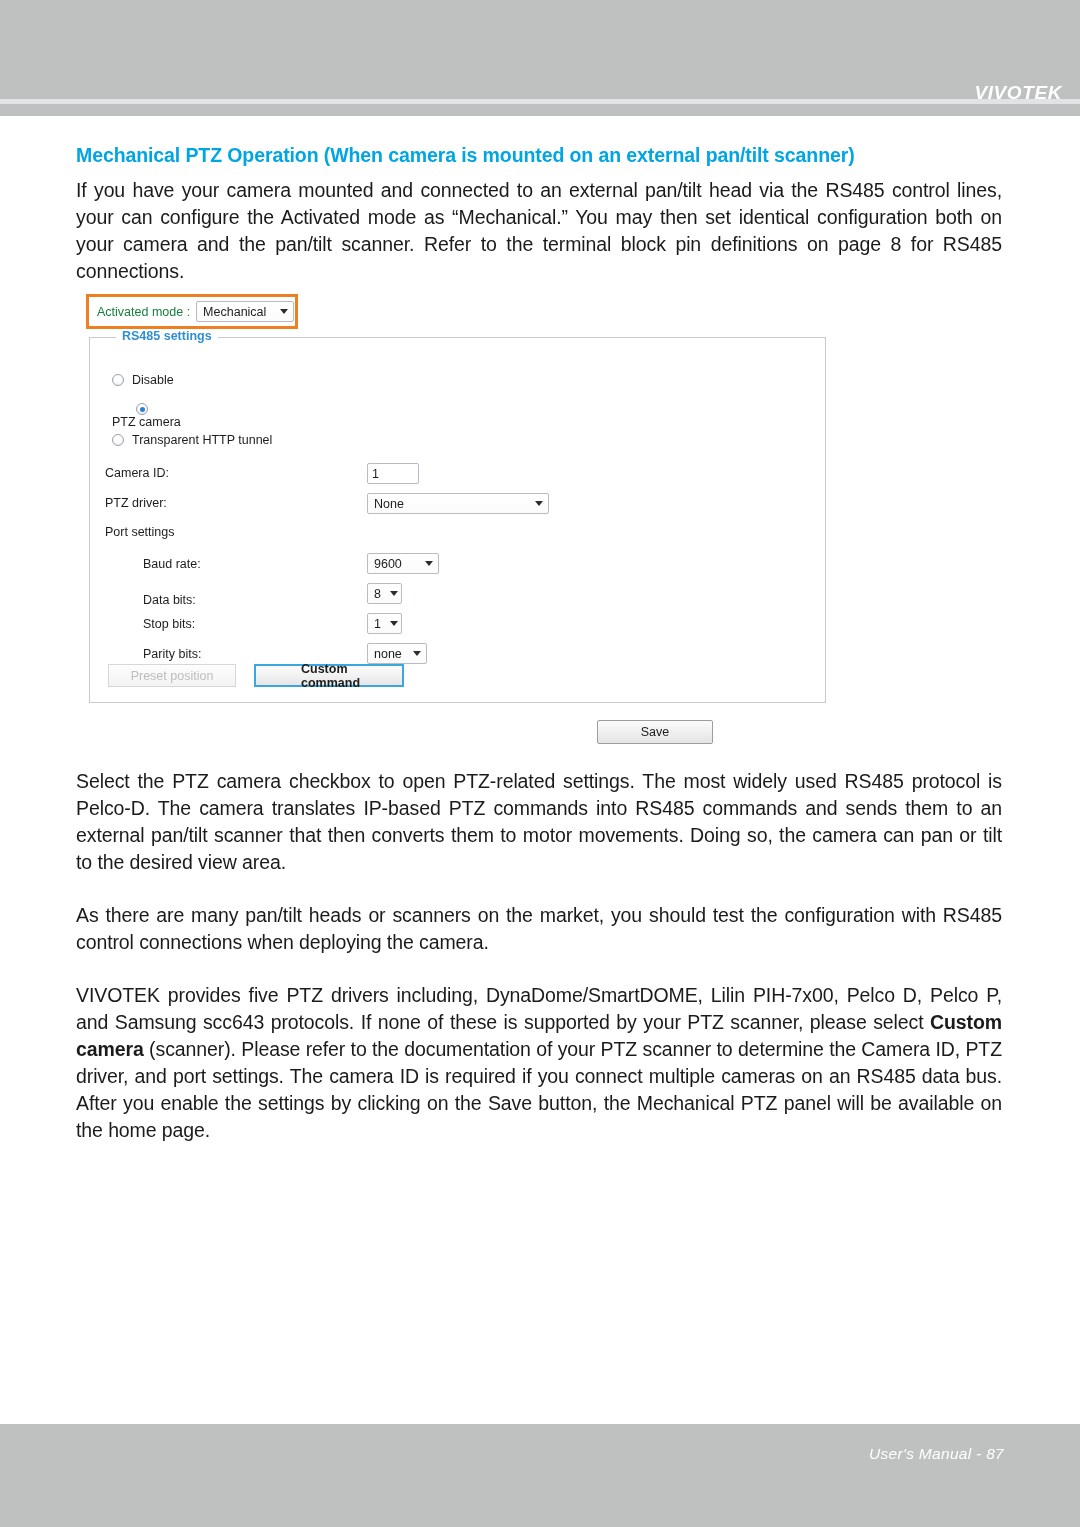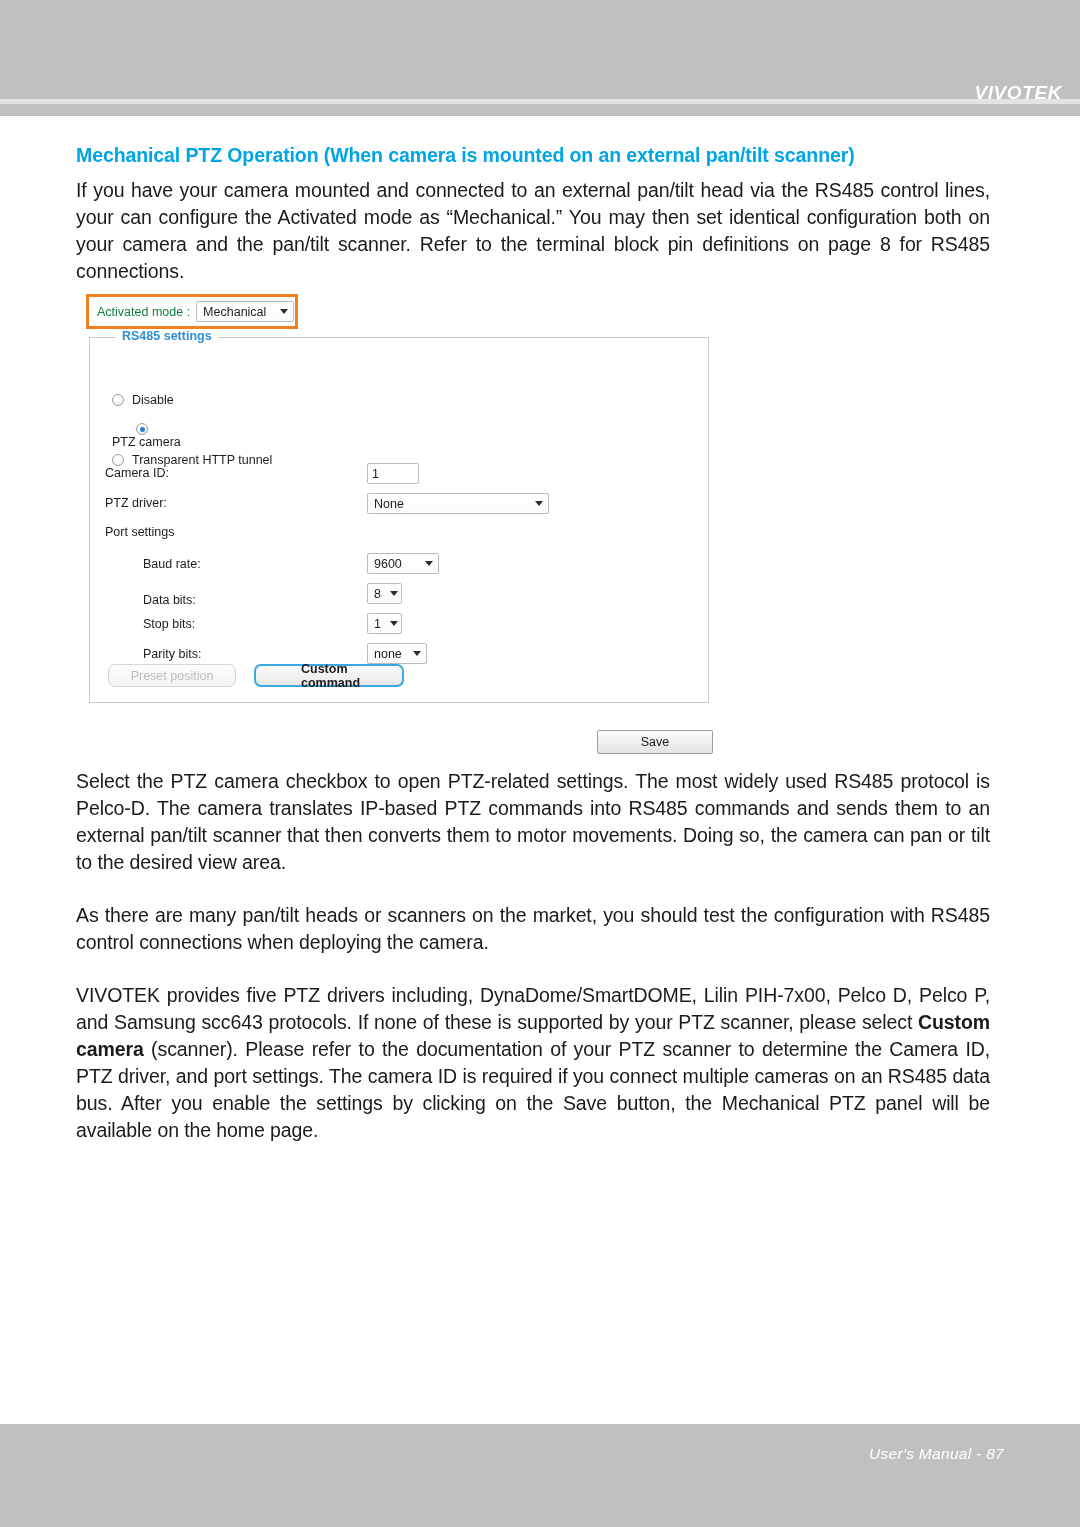--- a/index.html
+++ b/index.html
@@ -55,21 +55,21 @@
     font-size: 19.5px;
     font-weight: bold;
     line-height: 26px;
     margin: 8px 0 9px 0;
     letter-spacing: -0.1px;
   }
   p.body-text {
     color: #1b1b1b;
     font-size: 19.5px;
     line-height: 27px;
-    margin: 0 16px 26px 0;
+    margin: 0 4px 26px 0;
     text-align: justify;
     letter-spacing: -0.1px;
   }
   p.body-text b { font-weight: bold; }
 
   
   .ui-shot {
     position: absolute;
     left: 86px;
     top: 294px;
@@ -119,21 +119,21 @@
     margin-left: 9px;
     flex: none;
   }
   .sel-mode { width: 98px; }
 
   
   .fieldset {
     position: absolute;
     left: 3px;
     top: 43px;
-    width: 620px;
+    width: 737px;
     height: 366px;
     border: 1px solid #c9c9c9;
     box-sizing: border-box;
     background: #ffffff;
   }
   .fieldset-legend {
     position: absolute;
     left: 26px;
     top: -9px;
     background: #ffffff;
@@ -142,21 +142,20 @@
     font-size: 12.5px;
     font-weight: bold;
   }
 
   .radio-row {
     position: absolute;
     display: flex;
     align-items: center;
     font-size: 12.5px;
     color: #1d1d1d;
-    margin-top: 20px;
   }
   .radio {
     width: 12px; height: 12px;
     border-radius: 50%;
     border: 1px solid #9aa0a6;
     background: radial-gradient(circle at 50% 35%, #ffffff 35%, #e6e8ea 100%);
     margin-right: 8px;
     box-sizing: border-box;
     position: relative;
     flex: none;
@@ -196,21 +195,21 @@
   .sel-driver { width: 182px; }
   .sel-baud   { width: 72px; }
   .sel-small  { width: 35px; }
   .sel-parity { width: 60px; }
 
   
   .btn {
     font-family: "Liberation Sans", sans-serif;
     font-size: 12.5px;
     height: 23px;
-    border-radius: 7px;
+    border-radius: 0;
     box-sizing: border-box;
     display: inline-flex;
     align-items: center;
     justify-content: center;
   }
   .btn-disabled {
     border: 1px solid #d6d6d6;
     background: linear-gradient(#fdfdfd, #f3f3f3);
     color: #bdbdbd;
     width: 128px;
@@ -224,21 +223,20 @@
     padding-left: 45px;
   }
   .btn-save {
     border: 1px solid #9d9d9d;
     background: linear-gradient(#fbfbfb, #e4e4e4);
     color: #1d1d1d;
     width: 116px;
     height: 24px;
     border-radius: 2px;
     font-weight: normal;
-    margin-top: 10px;
   }
   .panel-buttons {
     position: absolute;
     left: 18px;
     top: 326px;
     display: flex;
     gap: 18px;
   }
   .save-wrap {
     position: absolute;

